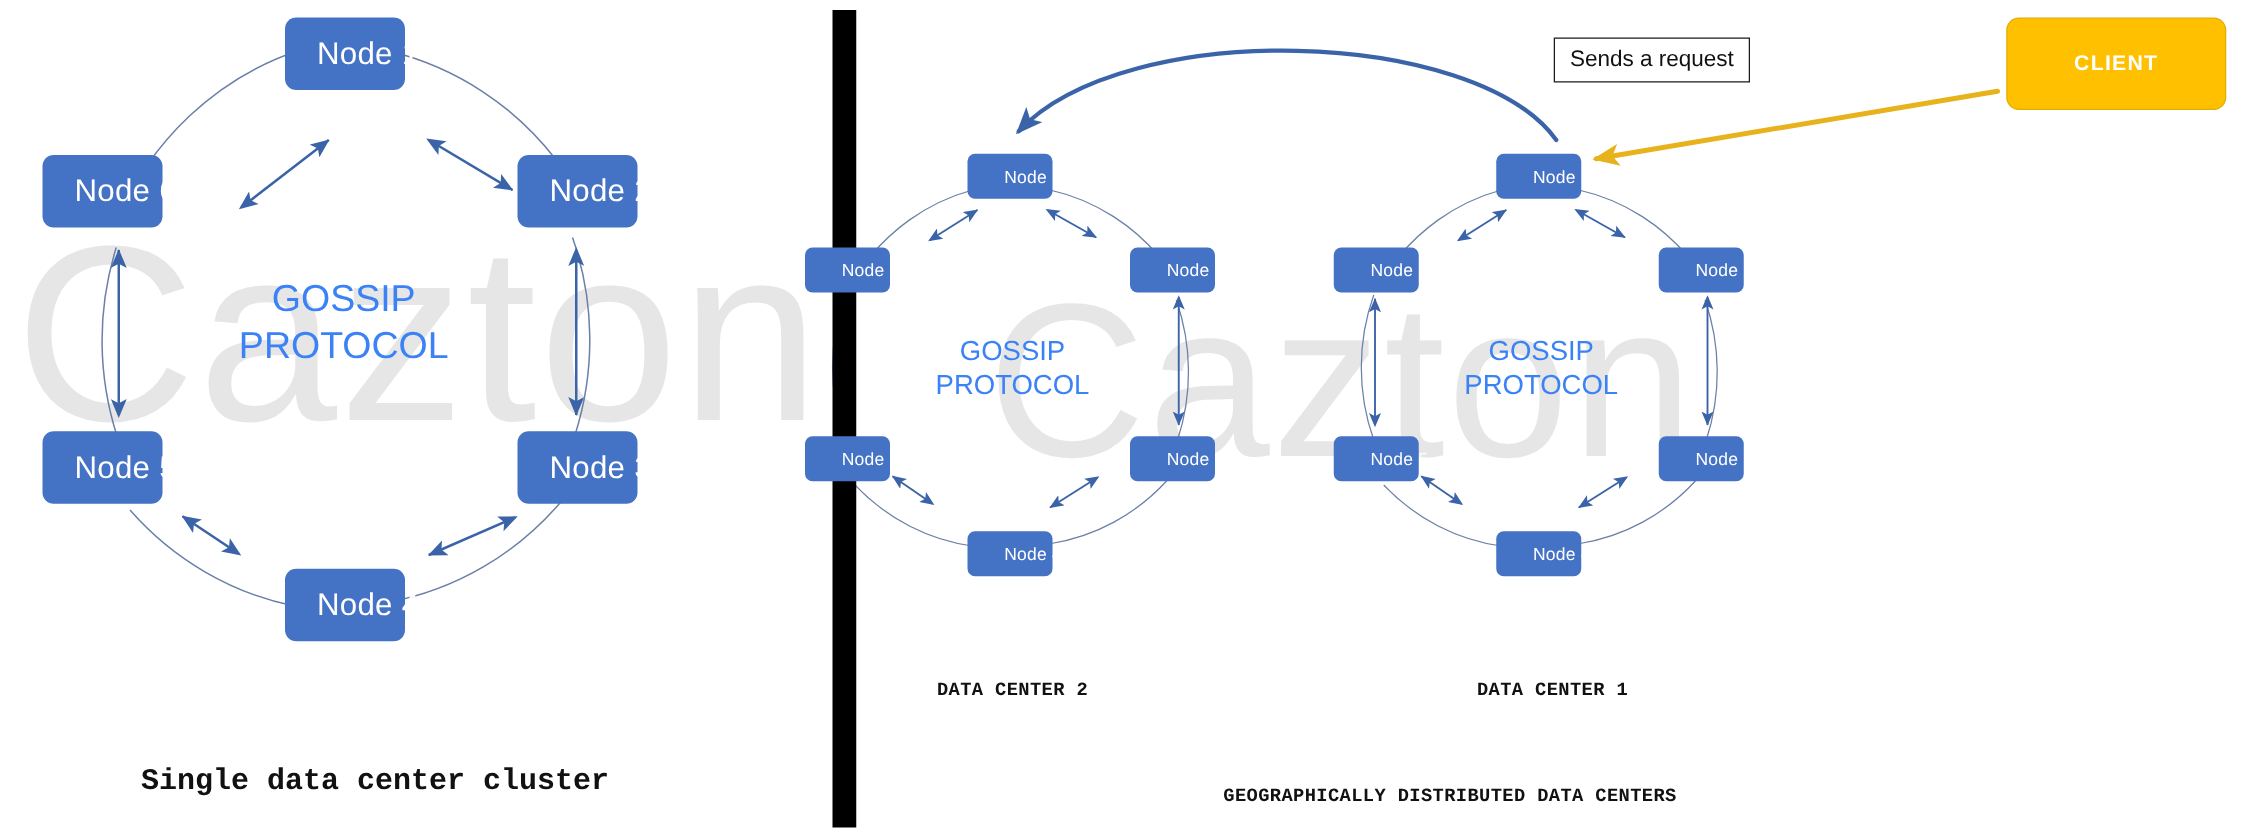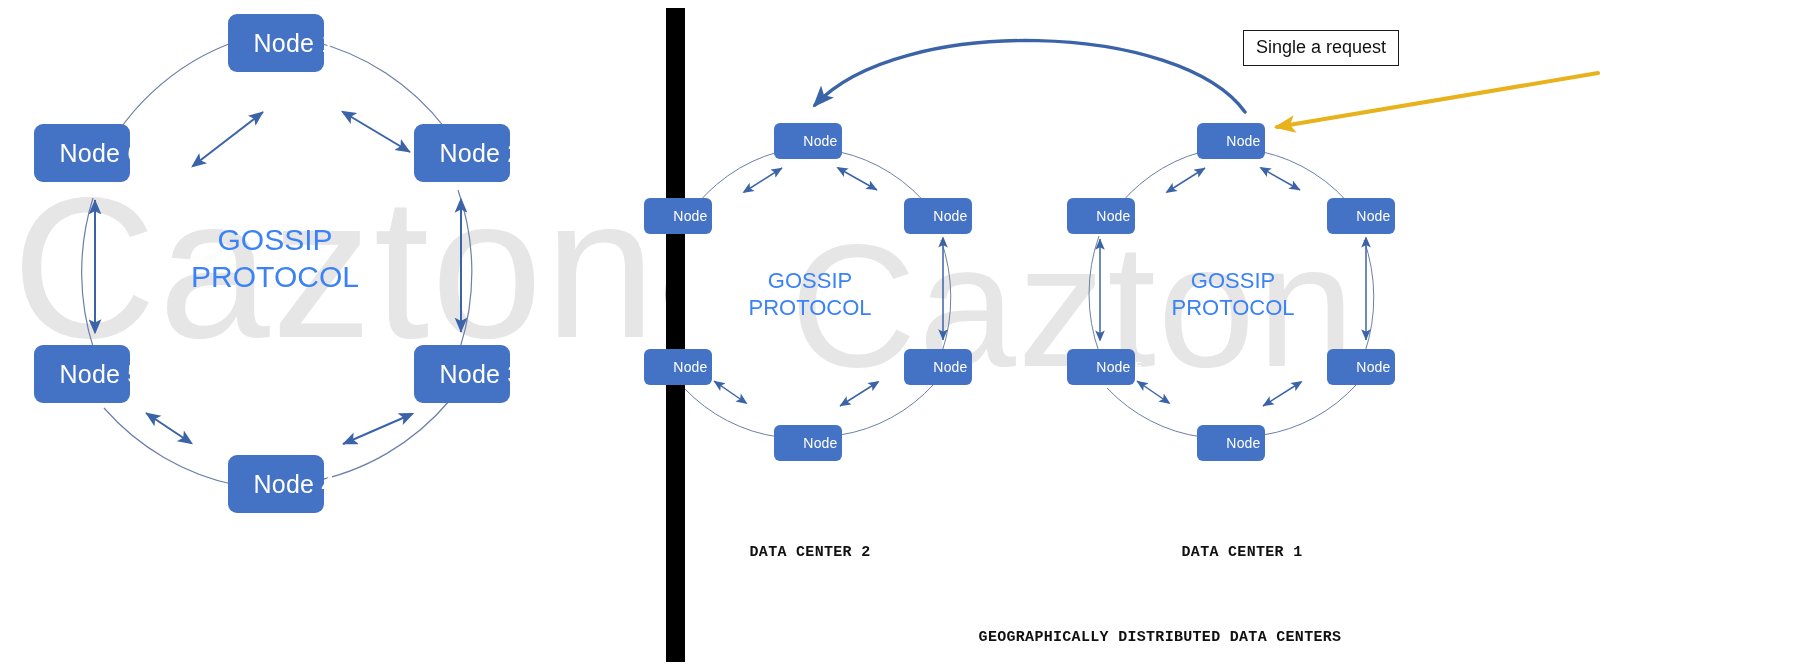--- a/index.html
+++ b/index.html
@@ -205,20 +205,21 @@
 
   <div class="node big" style="left:228px; top:14px;">Node 1</div>
   <div class="node big" style="left:414px; top:124px;">Node 2</div>
   <div class="node big" style="left:414px; top:345px;">Node 3</div>
   <div class="node big" style="left:228px; top:455px;">Node 4</div>
   <div class="node big" style="left:34px;  top:345px;">Node 5</div>
   <div class="node big" style="left:34px;  top:124px;">Node 6</div>
 
   <div class="center-label" id="center-left">GOSSIP
 PROTOCOL</div>
+  <div class="caption" id="caption-left">Single data center cluster</div>
 
   <div id="divider"></div>
 
   <div class="node small" style="left:774px; top:123px;">Node 1</div>
   <div class="node small" style="left:904px; top:198px;">Node 2</div>
   <div class="node small" style="left:904px; top:349px;">Node 3</div>
   <div class="node small" style="left:774px; top:425px;">Node 4</div>
   <div class="node small" style="left:644px; top:349px;">Node 5</div>
   <div class="node small" style="left:644px; top:198px;">Node 6</div>
 
@@ -230,17 +231,18 @@
   <div class="node small" style="left:1327px; top:198px;">Node 2</div>
   <div class="node small" style="left:1327px; top:349px;">Node 3</div>
   <div class="node small" style="left:1197px; top:425px;">Node 4</div>
   <div class="node small" style="left:1067px; top:349px;">Node 5</div>
   <div class="node small" style="left:1067px; top:198px;">Node 6</div>
 
   <div class="center-label" id="center-right">GOSSIP
 PROTOCOL</div>
   <div class="caption" id="caption-dc1">DATA CENTER 1</div>
 
-  <div id="sends-label">Single a request</div>
+  <div id="sends-label">Sends a request</div>
+  <div id="client-box">CLIENT</div>
 
   <div class="caption" id="caption-geo">GEOGRAPHICALLY DISTRIBUTED DATA CENTERS</div>
 
 </div>
 
 </body></html>

